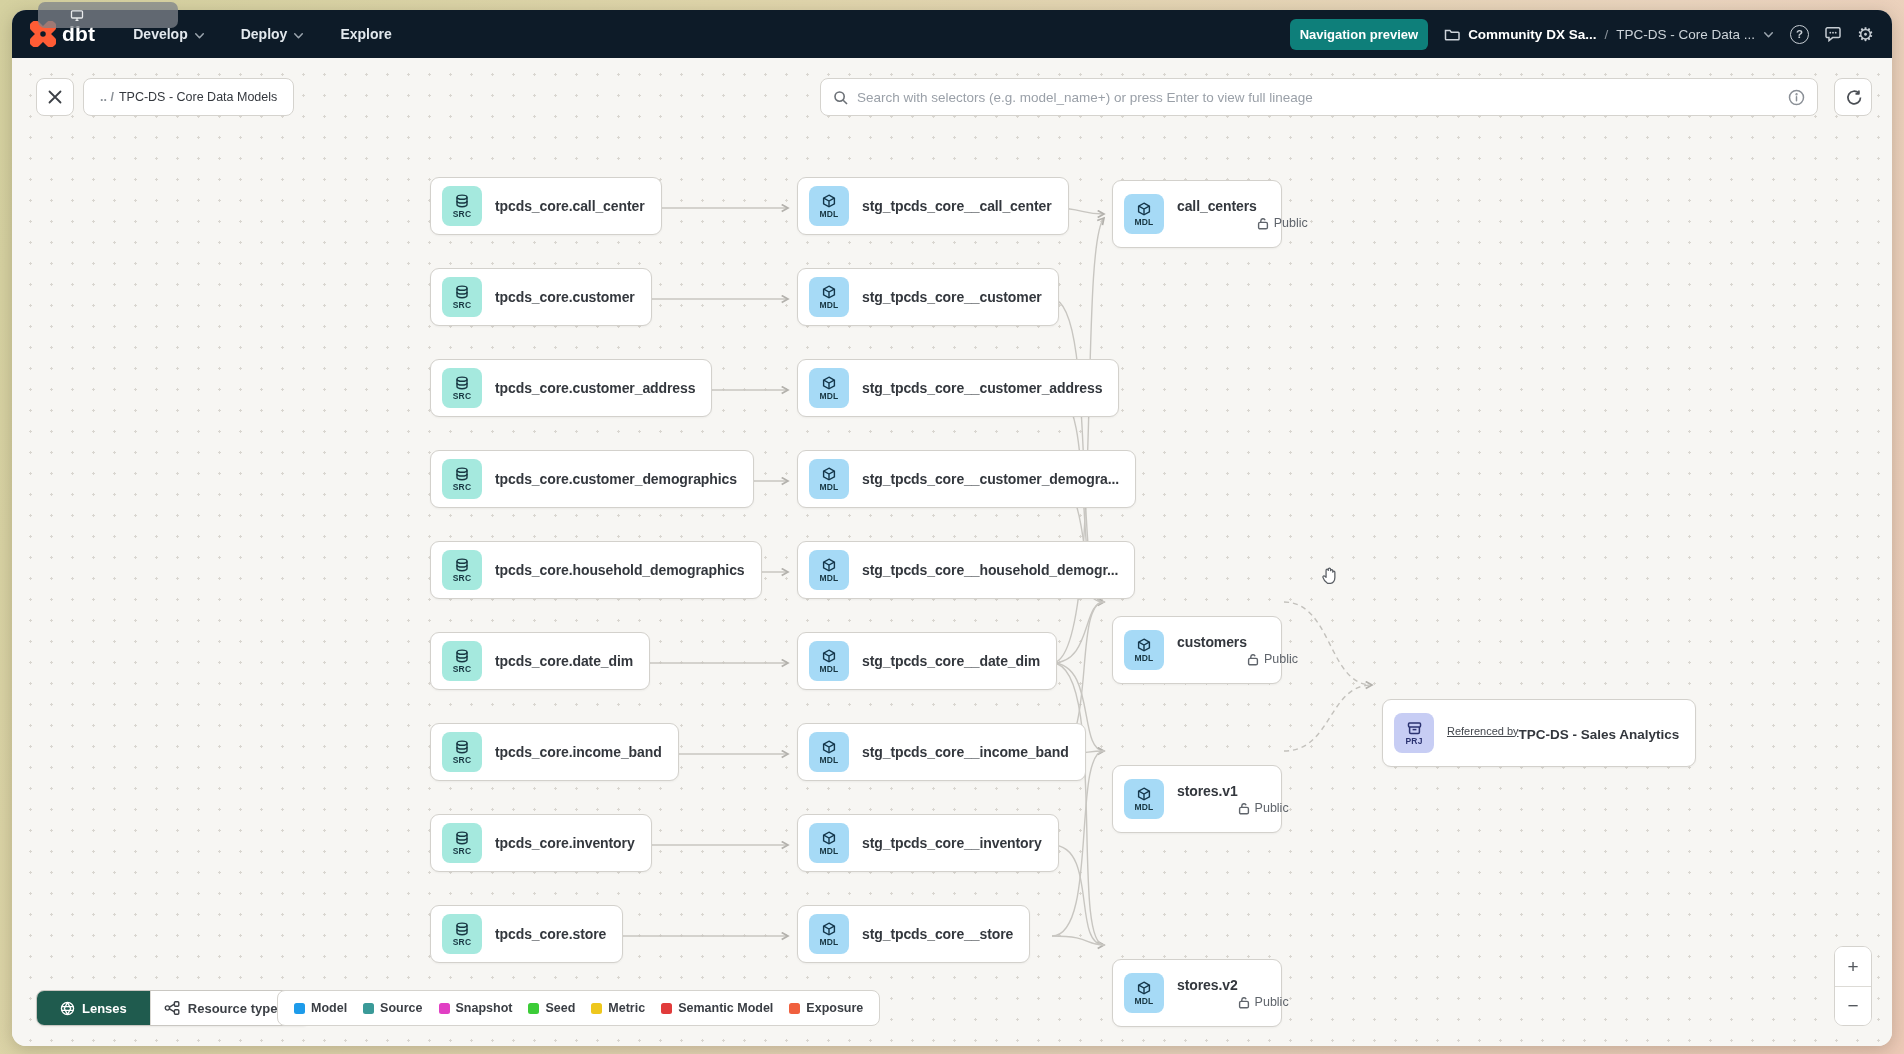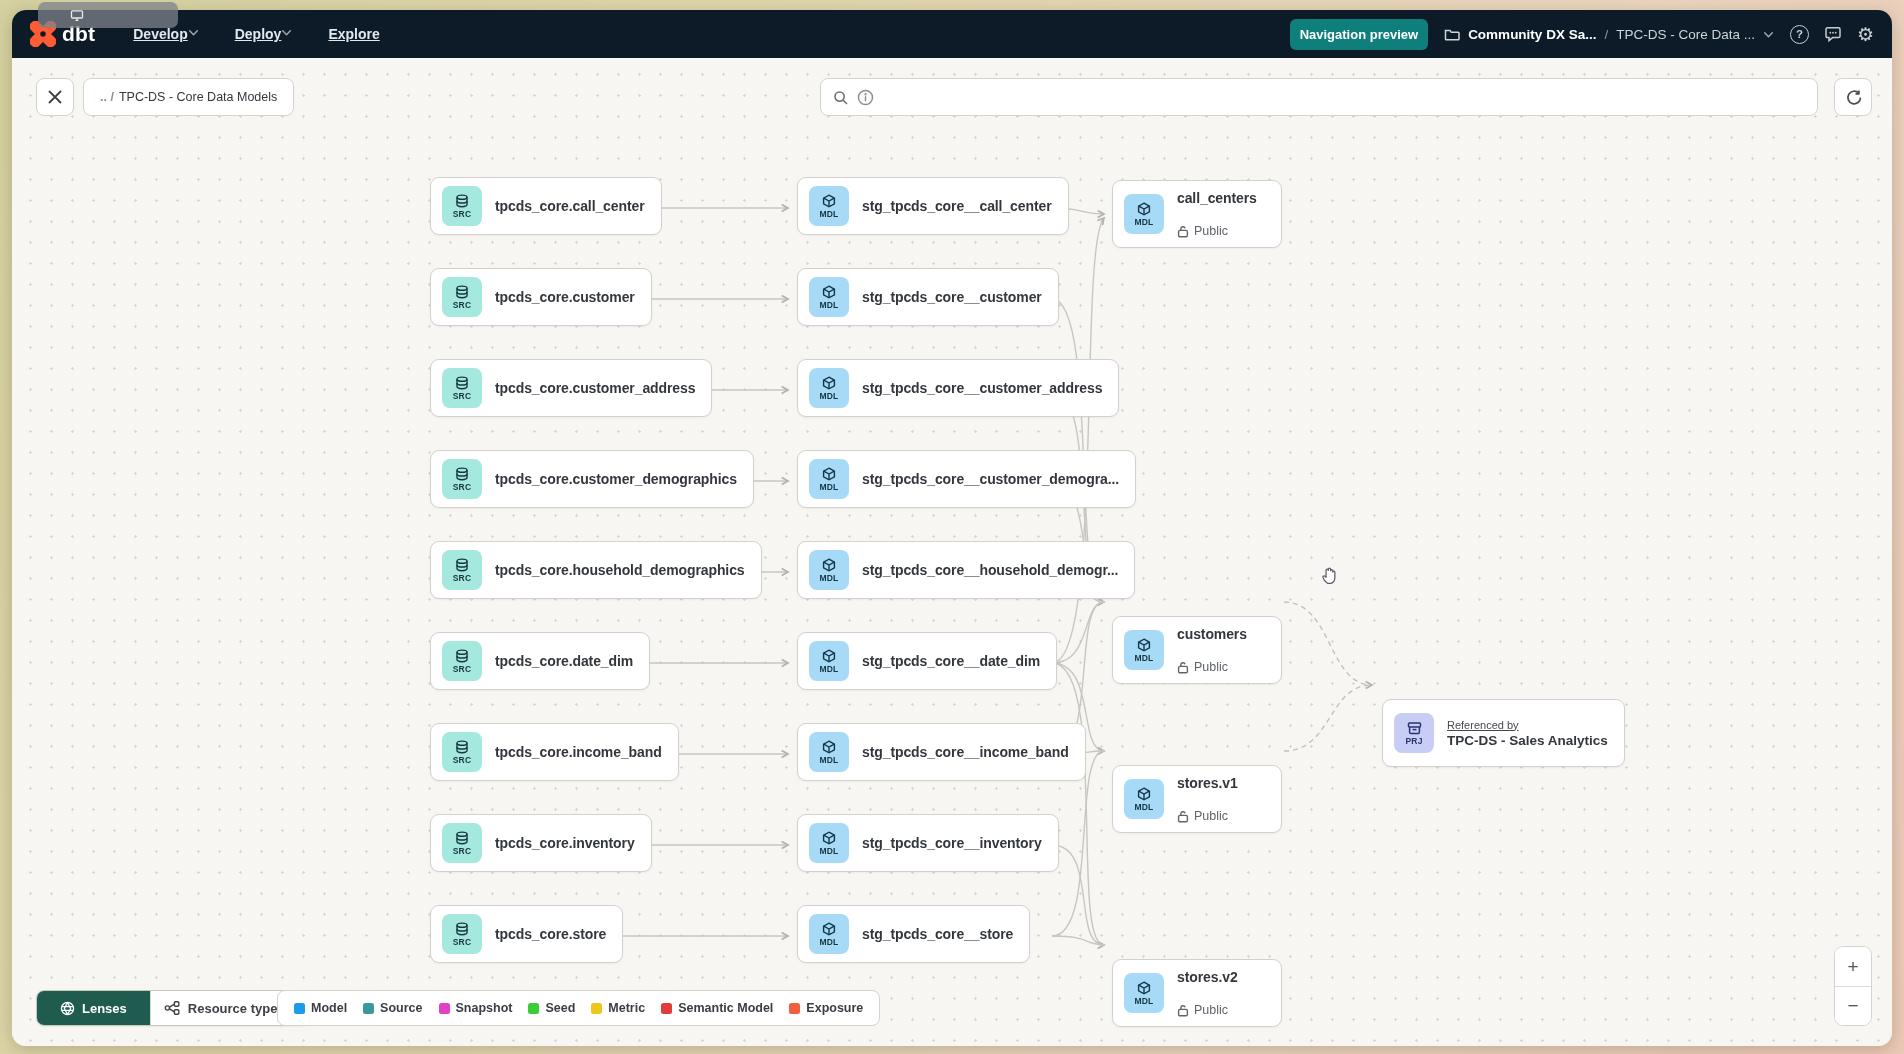--- a/index.html
+++ b/index.html
@@ -9,22 +9,22 @@
 
   .app-window { position:absolute; inset:10px 12px 8px 12px; border-radius:14px;
     overflow:hidden; background:#f7f6f3; box-shadow:0 4px 18px rgba(60,50,30,.25); }
 
   
   .navbar { position:absolute; left:0; top:0; right:0; height:48px; background:#0d1b28;
     display:flex; align-items:center; padding:0 18px; z-index:30; }
   .brand { display:flex; align-items:center; gap:6px; margin-right:38px; }
   .brand-name { color:#fff; font-size:21px; font-weight:700; letter-spacing:.2px; }
   .nav-menu { display:flex; align-items:center; gap:36px; }
-  .nav-item { display:flex; color:#e2e8ed; font-size:14px;
-    font-weight:700; cursor:pointer;text-decoration:underline; }
+  .nav-item { display:flex; align-items:center; gap:6px; color:#e2e8ed; font-size:14px;
+    font-weight:700; cursor:pointer; }
   .nav-item svg { margin-top:2px; }
   .nav-right { margin-left:auto; display:flex; align-items:center; gap:16px; }
   .nav-preview-btn { background:#0e7f7a; color:#fff; font-size:13px; font-weight:700;
     border:none; border-radius:6px; padding:8px 10px; cursor:pointer; }
   .proj-crumb { display:flex; align-items:center; gap:8px; color:#cdd4da; font-size:13.5px; }
   .proj-crumb .acct { color:#fff; font-weight:700; }
   .proj-crumb .sep { color:#8b949c; }
   .nav-icons { display:flex; align-items:center; gap:15px; color:#c6cdd3; }
   .help-circle { width:19px; height:19px; border:1.6px solid #c6cdd3; border-radius:50%;
     display:flex; align-items:center; justify-content:center; font-size:11.5px; font-weight:700; }
@@ -71,21 +71,21 @@
   .badge { width:40px; height:40px; border-radius:8px; display:flex; flex-direction:column;
     align-items:center; justify-content:center; gap:1px; flex:0 0 auto; }
   .badge .badge-text { font-size:8.5px; font-weight:700; color:#173642; letter-spacing:.2px; }
   .badge-src { background:#a5e9de; }
   .badge-mdl { background:#a6daf6; }
   .badge-prj { background:#c7cdf4; }
   .badge-prj .badge-text { color:#2b3270; }
   .node-label { font-size:14px; font-weight:600; color:#33373d; letter-spacing:-.1px; }
   .node-sub { display:flex; align-items:center; gap:5px; font-size:12.5px; color:#5f646b;
     margin-top:18px; font-weight:400; }
-  .node-lines { display:flex; flex-direction:column; justify-content:center; }
+  .node-lines { display:flex; flex-direction:row; justify-content:center; }
   .ref-small { font-size:11px; color:#44484e;text-decoration:underline; }
   .ref-title { font-size:13.5px; font-weight:600; color:#33373d; margin-top:2px; }
 
   
   .hand-cursor { position:absolute; left:1307px; top:505px; z-index:25; pointer-events:none; }
 
   
   .lens-group { position:absolute; left:24px; top:932px; height:36px; display:flex;
     border-radius:8px; overflow:hidden; border:1px solid #c9c7c2;
     box-shadow:0 1px 2px rgba(40,40,40,.06); z-index:20; }
@@ -288,20 +288,21 @@
         </svg>
     </button>
     <div class="crumb-chip">
       <span class="pre">.. /</span>
       <span class="cur">TPC-DS - Core Data Models</span>
     </div>
     <div class="search-wrap">
       <svg width="15" height="15" viewBox="0 0 15 15">
           <use href="#i-search"></use>
         </svg>
+      <input type="text" placeholder="Search with selectors (e.g. model_name+) or press Enter to view full lineage" style="">
       <svg width="17" height="17" viewBox="0 0 16 16">
           <use href="#i-info"></use>
         </svg>
     </div>
     <button class="refresh-btn">
       <svg width="17" height="17" viewBox="0 0 17 17">
           <use href="#i-refresh"></use>
         </svg>
     </button>
 

